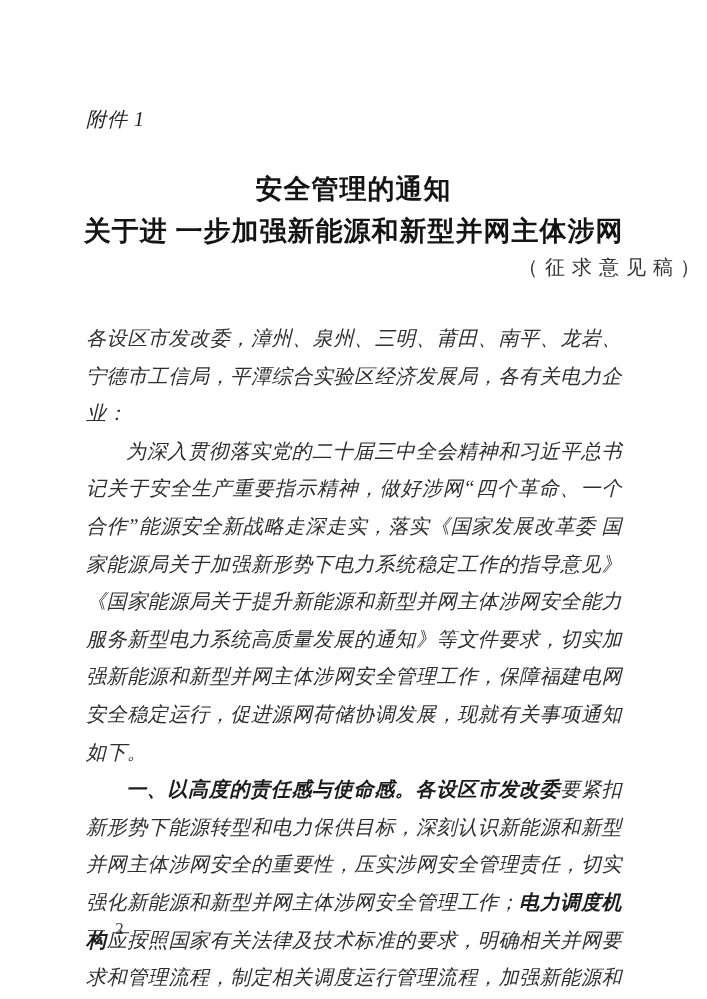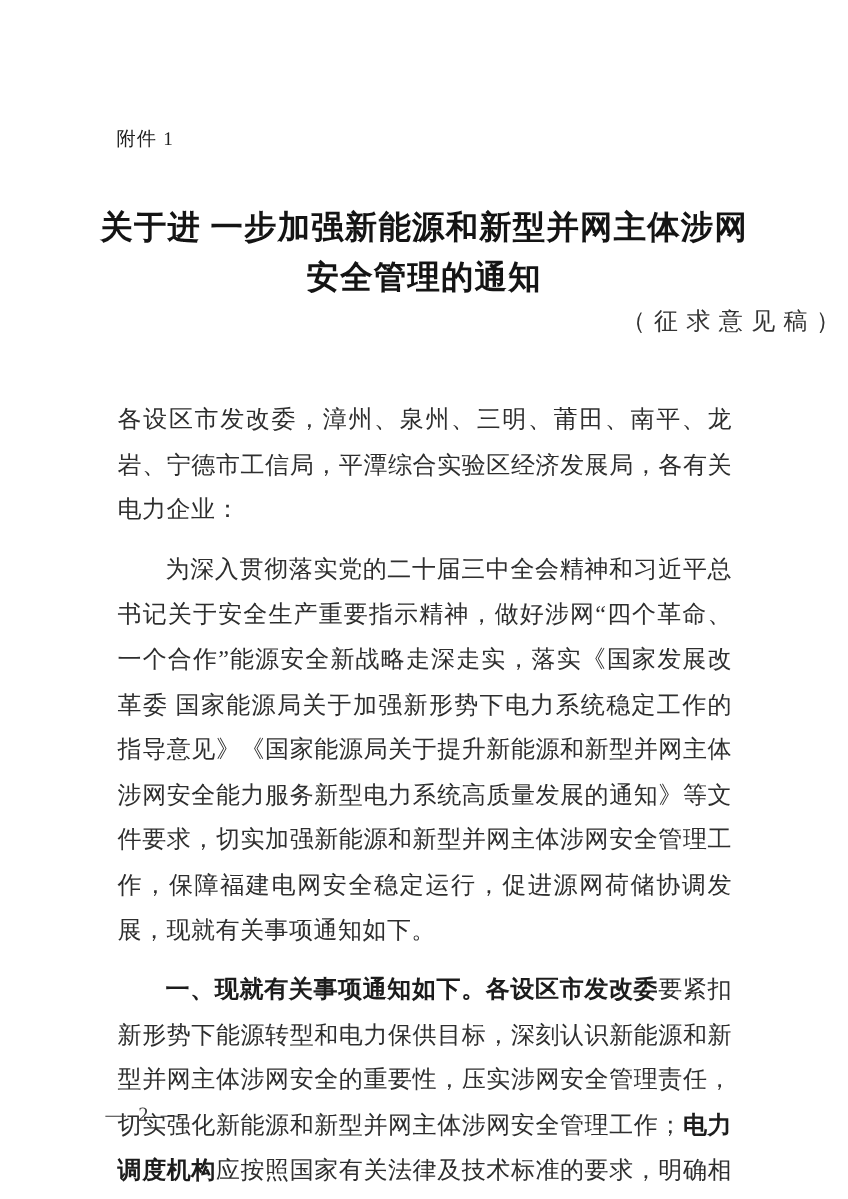--- a/index.html
+++ b/index.html
@@ -12,25 +12,26 @@
     width: 707px;
     height: 999px;
     background: #ffffff;
     overflow: hidden;
     font-family: "Liberation Serif", "DejaVu Serif", serif;
     color: #2b2b2b;
     box-sizing: border-box;
   }
   .attachment-label {
     position: absolute;
-    left: 97px;
+    left: 86px;
     top: 106px;
-    font-size: 16px;
+    font-size: 20px;
     color: #1f1f1f;
     letter-spacing: 1px;
+    font-style: italic;
   }
   .doc-title {
     position: absolute;
     top: 168px;
     left: 0;
     width: 100%;
     text-align: center;
     font-size: 27px;
     font-weight: bold;
     color: #141414;
@@ -52,22 +53,23 @@
     top: 320px;
     left: 86px;
     width: 536px;
     font-size: 20px;
     line-height: 37.6px;
     text-align: justify;
     color: #2e2e2e;
     letter-spacing: 0.4px;
   }
   .doc-body p {
-    margin: 12px;
+    margin: 0;
     padding: 0;
+    font-style: italic;
   }
   .para-indent {
     text-indent: 2em;
   }
   .doc-body strong {
     font-weight: bold;
     color: #1c1c1c;
   }
   .page-footer {
     position: absolute;
@@ -79,37 +81,37 @@
   }
 </style>
 </head>
 <body>
 
 <div class="page">
 
   <div class="attachment-label">附件 1</div>
 
   <div class="doc-title">
+    <div>安全管理的通知</div>
     <div>关于进 一步加强新能源和新型并网主体涉网</div>
-    <div>安全管理的通知</div>
   </div>
 
   <div class="doc-subtitle">（征求意见稿）</div>
 
   <div class="doc-body">
 
     <p>
       <span>各设区市发改委，漳州、泉州、三明、莆田、南平、龙岩、宁德市工信局，平潭综合实验区经济发展局，各有关电力企业：</span>
     </p>
 
     <p class="para-indent">
       <span>为深入贯彻落实党的二十届三中全会精神和习近平总书记关于安全生产重要指示精神，做好涉网“四个革命、一个合作”能源安全新战略走深走实，落实《国家发展改革委 国家能源局关于加强新形势下电力系统稳定工作的指导意见》《国家能源局关于提升新能源和新型并网主体涉网安全能力服务新型电力系统高质量发展的通知》等文件要求，切实加强新能源和新型并网主体涉网安全管理工作，保障福建电网安全稳定运行，促进源网荷储协调发展，现就有关事项通知如下。</span>
     </p>
 
     <p class="para-indent">
-      <strong>一、现就有关事项通知如下。</strong><strong>各设区市发改委</strong><span>要紧扣新形势下能源转型和电力保供目标，深刻认识新能源和新型并网主体涉网安全的重要性，压实涉网安全管理责任，切实强化新能源和新型并网主体涉网安全管理工作；</span><strong>电力调度机构</strong><span>应按照国家有关法律及技术标准的要求，明确相关并网要求和管理流程，制定相关调度运行管理流程，加强新能源和新型并网主体调度管理，做好涉网</span>
+      <strong>一、以高度的责任感与使命感。</strong><strong>各设区市发改委</strong><span>要紧扣新形势下能源转型和电力保供目标，深刻认识新能源和新型并网主体涉网安全的重要性，压实涉网安全管理责任，切实强化新能源和新型并网主体涉网安全管理工作；</span><strong>电力调度机构</strong><span>应按照国家有关法律及技术标准的要求，明确相关并网要求和管理流程，制定相关调度运行管理流程，加强新能源和新型并网主体调度管理，做好涉网</span>
     </p>
 
   </div>
 
   <div class="page-footer">— 2 —</div>
 
 </div>
 
 </body></html>

